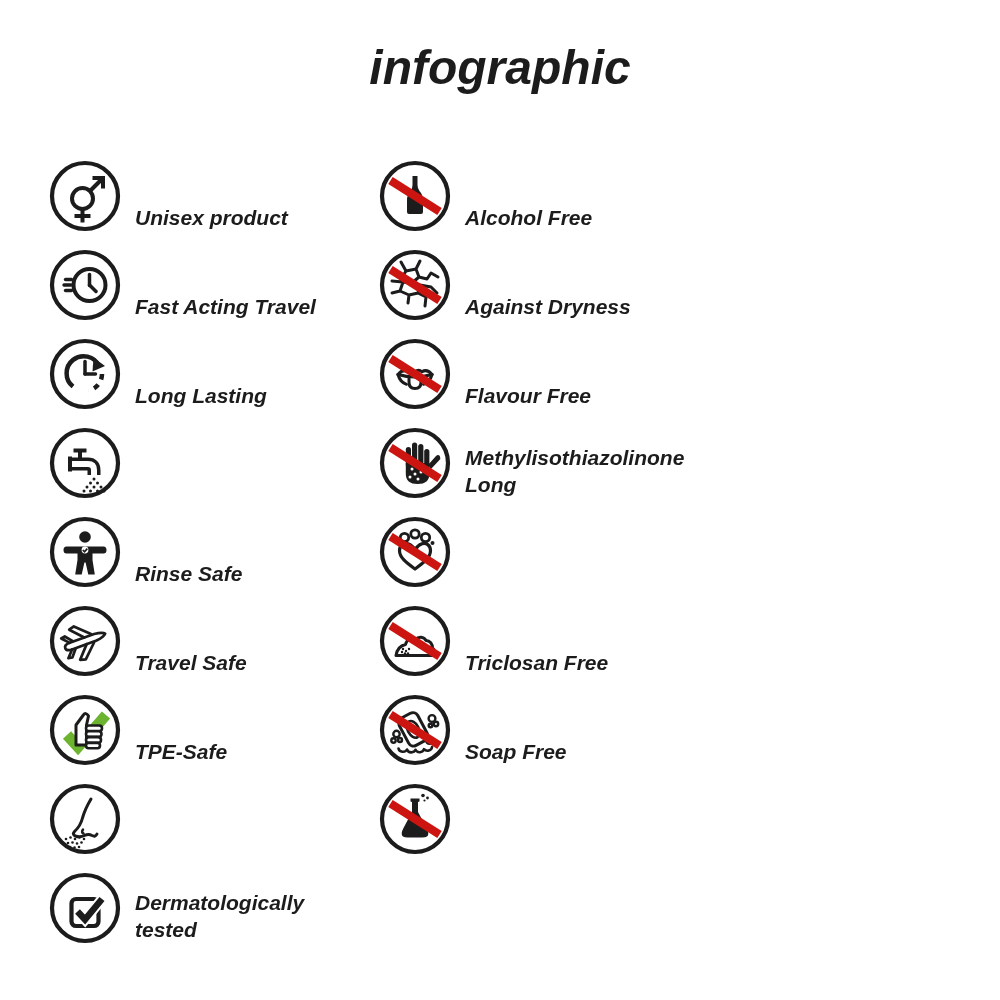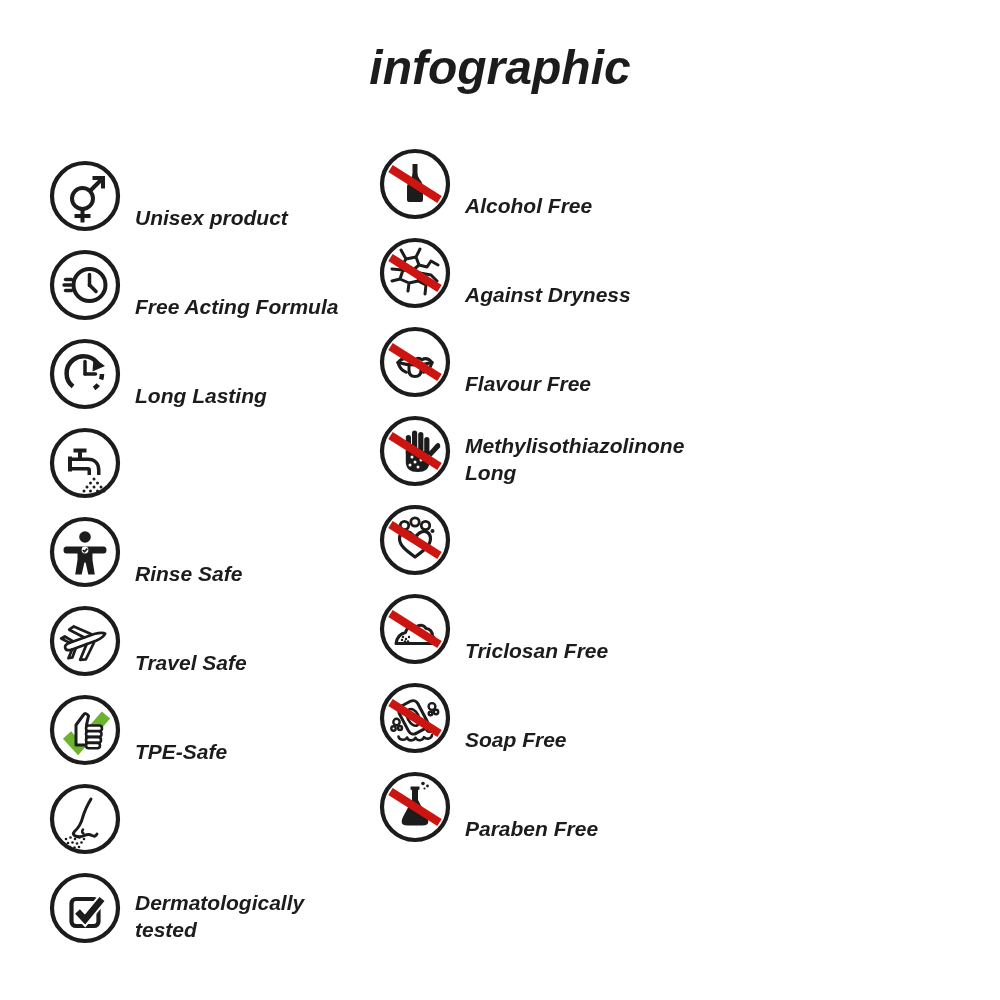--- a/index.html
+++ b/index.html
@@ -13,21 +13,21 @@
     position:relative;width:1000px;height:1000px;background:var(--bg);
     font-family:"Liberation Sans",sans-serif;overflow:hidden;
   }
   .title{
     position:absolute;top:40px;left:0;width:100%;margin:0;
     text-align:center;font-size:48px;font-style:italic;font-weight:600;
     color:var(--ink);letter-spacing:0;
   }
   .col{position:absolute;display:flex;flex-direction:column;gap:17px;}
   .col-left{left:49px;top:160px;}
-  .col-right{left:379px;top:148px;}
+  .col-right{left:379px;top:160px;}
   .row{display:flex;align-items:flex-end;gap:14px;min-height:72px;}
   .badge{width:72px;height:72px;flex:0 0 72px;}
   .badge svg{width:72px;height:72px;display:block;}
   .label{
     font-size:21px;font-style:italic;font-weight:600;color:var(--ink);
     line-height:1.32;
   }
   .col-left .label{width:215px;}
   .col-right .label{width:240px;}
   
@@ -66,21 +66,21 @@
         <svg viewBox="0 0 72 72">
             <circle class="ring" cx="36" cy="36" r="33"></circle>
           <circle class="k" cx="40.5" cy="36" r="16" stroke-width="4"></circle>
           <line class="k" x1="40.5" y1="25.5" x2="40.5" y2="36.5" stroke-width="3.5"></line>
           <line class="k" x1="40.5" y1="36" x2="47" y2="42.5" stroke-width="3.5"></line>
           <line class="k" x1="16.5" y1="30.5" x2="22.5" y2="30.5" stroke-width="3.4"></line>
           <line class="k" x1="15" y1="36" x2="22" y2="36" stroke-width="3.4"></line>
           <line class="k" x1="16.5" y1="41.5" x2="22.5" y2="41.5" stroke-width="3.4"></line>
         </svg>
       </span>
-      <span class="label">Free Acting Formula</span>
+      <span class="label">Fast Acting Travel</span>
     </div>
 
     <div class="row">
       <span class="badge">
         <svg viewBox="0 0 72 72">
             <circle class="ring" cx="36" cy="36" r="33"></circle>
           <path class="kb" d="M 24,48.5 A 17 17 0 1 1 50,28" stroke-width="4.5"></path>
           <polygon class="f" points="44.5,19.5 56,28 43.5,33.5"></polygon>
           <path class="kb" d="M 53,36 A 17 17 0 0 1 39.5,52.6" stroke-width="4.5" stroke-dasharray="5.5 6"></path>
           <line class="k" x1="36" y1="36" x2="36" y2="23.5" stroke-width="3.5"></line>
@@ -327,17 +327,16 @@
       <span class="badge">
         <svg viewBox="0 0 72 72">
             <circle class="ring" cx="36" cy="36" r="33"></circle>
           <path class="f" d="M 31.5,15.5 H 40.5 V 18.5 L 39,19 V 29 L 47.5,45 Q 51,51.5 48,53.5 Q 46.5,54.5 43,54.5 H 29 Q 25.5,54.5 24,53.5 Q 21,51.5 24.5,45 L 33,29 V 19 L 31.5,18.5 Z"></path>
           <circle class="f" cx="44" cy="12.5" r="1.8"></circle>
             <circle class="f" cx="48.5" cy="15" r="1.4"></circle>
             <circle class="f" cx="45.5" cy="17.5" r="1.1"></circle>
           <line class="slash" x1="11.5" y1="20.5" x2="60.5" y2="51.5"></line>
         </svg>
       </span>
-      <span class="label">Paraben Free</span>
     </div>
 
   </div>
 </div>
 
 </body></html>

